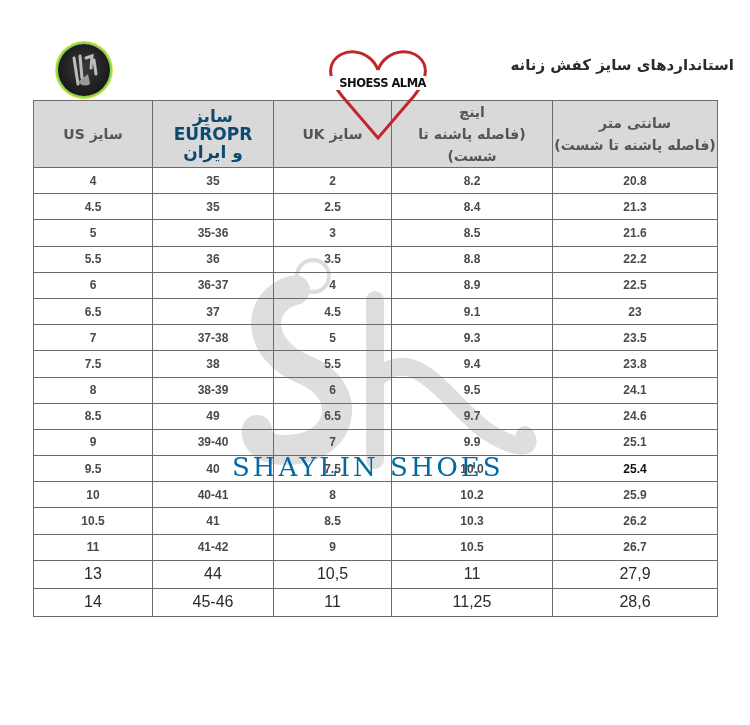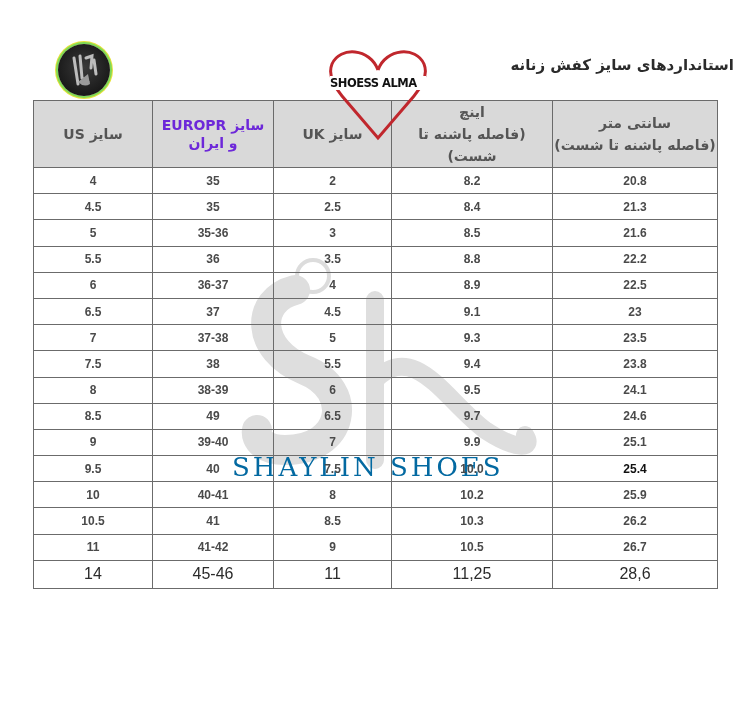--- a/index.html
+++ b/index.html
@@ -7,39 +7,39 @@
 
   .logo-circle {
     position:absolute; left:58px; top:44px; width:52px; height:52px; border-radius:50%;
     background: radial-gradient(circle at 50% 45%, #3a3a3a 0%, #1a1a1a 70%);
     box-shadow: 0 0 0 2px #7ed957, 0 0 0 3px #e6e23a;
   }
   .logo-circle svg { position:absolute; left:0; top:0; }
 
   .heart-logo { position:absolute; left:326px; top:42px; width:104px; height:100px; z-index:5; pointer-events:none; }
   .brand-text {
-    position:absolute; left:330px; top:76px; width:96px; text-align:left;
+    position:absolute; left:330px; top:76px; width:96px; text-align:right;
     font-family:"DejaVu Sans", sans-serif; font-weight:bold; font-size:11.5px; color:#111;
     letter-spacing:-0.5px; z-index:6; background:#fff;
   }
 
   .page-title {
     position:absolute; right:16px; top:56px; direction:rtl;
     font-family:"DejaVu Sans", sans-serif; font-size:15px; font-weight:bold; color:#2b2b2b;
   }
 
   .size-table {
     position:absolute; left:33px; top:100px; width:684px;
     border-collapse:collapse; table-layout:fixed; z-index:2;
   }
   .size-table th, .size-table td { border:1.5px solid #6b6b6b; text-align:center; padding:0; }
   .size-table th {
     background:#d9d9d9; height:52px; font-weight:bold; color:#555; font-size:14px; direction:rtl; line-height:22px;
   }
-  .size-table th.eu { color:#6d28d9; font-size:14px; line-height:18px; }
+  .size-table th.eu { color:#0c4a6e; font-size:17px; line-height:18px; }
   .size-table td {
     height:25.2px; font-family:"Liberation Sans", sans-serif; font-weight:bold; font-size:12px; color:#4a4a4a;
     background:transparent;
   }
   .size-table tr.big td { height:27px; font-size:16px; font-weight:normal; color:#2b2b2b; }
   .size-table td.hl { color:#111; }
 
   .watermark { position:absolute; left:225px; top:250px; width:340px; height:240px; z-index:1; pointer-events:none; }
   .wm-text {
     position:absolute; left:232px; top:452px; width:320px; text-align:left;
@@ -198,20 +198,27 @@
         <td>26.2</td>
       </tr>
     <tr>
         <td>11</td>
         <td>41-42</td>
         <td>9</td>
         <td>10.5</td>
         <td>26.7</td>
       </tr>
     <tr class="big">
+        <td>13</td>
+        <td>44</td>
+        <td>10,5</td>
+        <td>11</td>
+        <td>27,9</td>
+      </tr>
+    <tr class="big">
         <td>14</td>
         <td>45-46</td>
         <td>11</td>
         <td>11,25</td>
         <td>28,6</td>
       </tr>
   </tbody>
 </table>
 
 </body></html>

